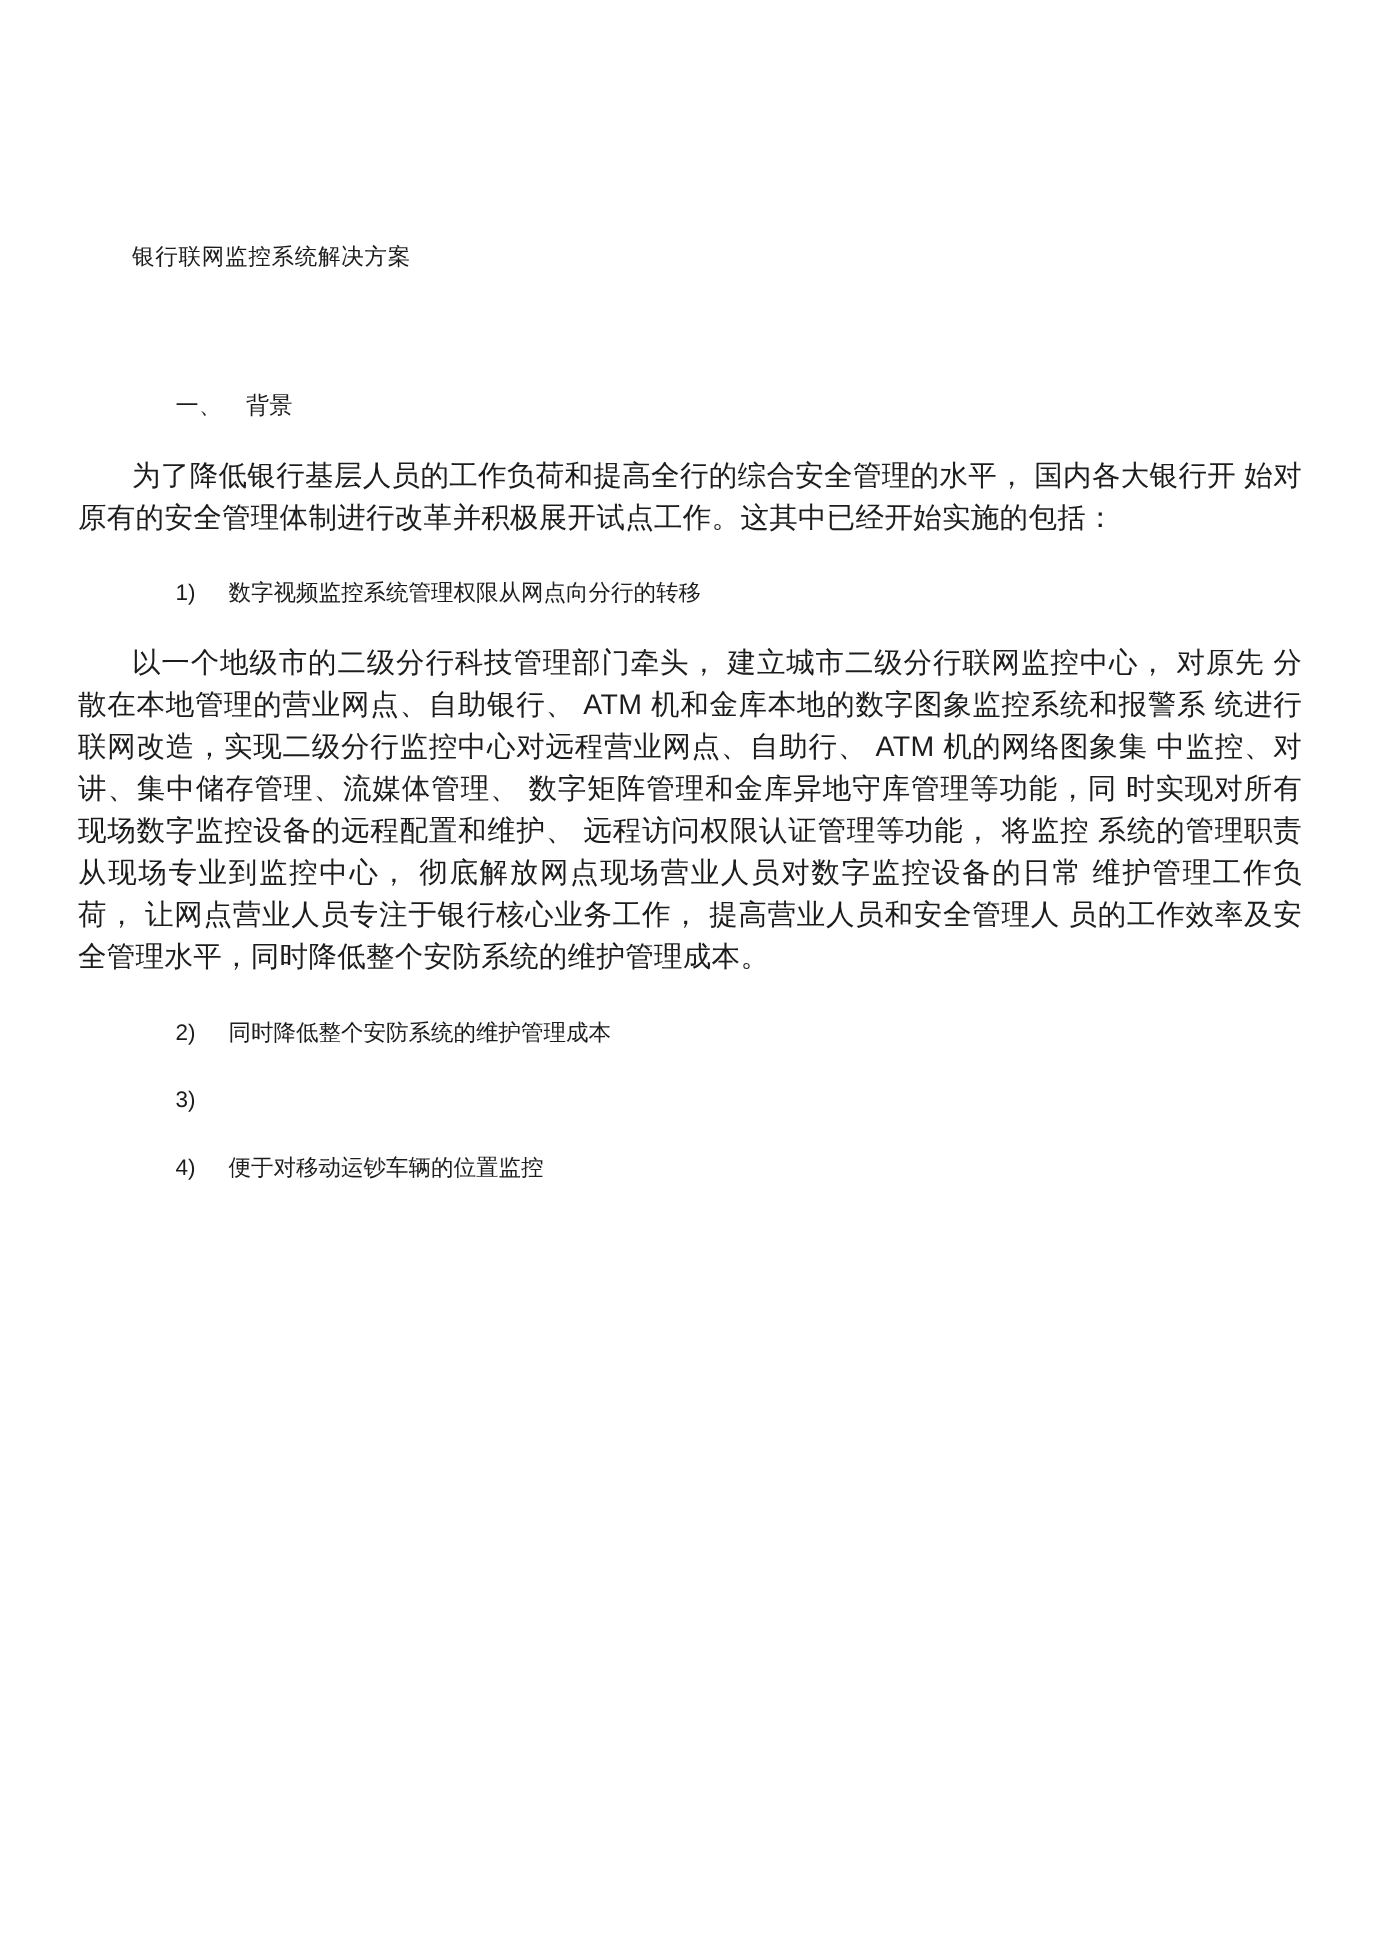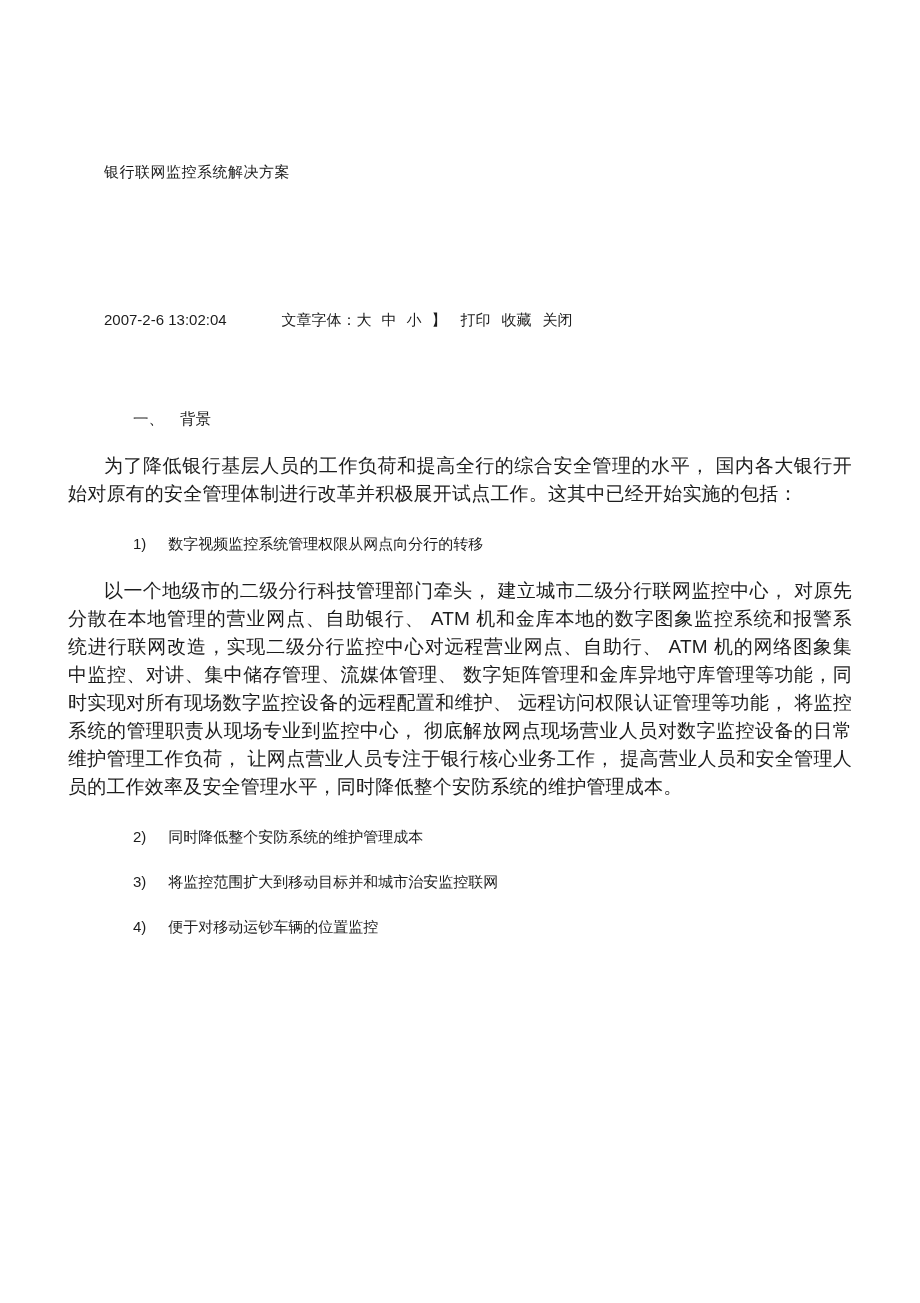--- a/index.html
+++ b/index.html
@@ -8,21 +8,21 @@
     background: #ffffff;
   }
   body {
     width: 920px;
     height: 1303px;
     overflow: hidden;
     font-family: "Liberation Sans", "DejaVu Sans", sans-serif;
     color: #1c1c1c;
   }
   .content {
-    padding: 0 68px;
+    padding: 0 52px;
     box-sizing: border-box;
     width: 920px;
   }
   .doc-title {
     margin: 163px 0 0 36px;
     font-size: 15px;
     font-weight: 400;
     letter-spacing: 0.5px;
     line-height: 18px;
   }
@@ -68,33 +68,20 @@
   .item-num { margin-left: 65px; }
   .item-title { margin-left: 22px; }
 </style>
 </head>
 <body>
 
 <div class="content">
 
   <div class="doc-title">银行联网监控系统解决方案</div>
 
-  <div class="meta-row">
-    <span>2007-2-6 13:02:04</span>
-    <span class="toolbar">
-      <span>文章字体：</span>
-      <span class="font-size-option">大</span>
-      <span class="font-size-option">中</span>
-      <span class="font-size-option">小</span>
-      <span class="bracket">】</span>
-      <span class="toolbar-action">打印</span>
-      <span class="toolbar-action">收藏</span>
-      <span class="toolbar-action">关闭</span>
-    </span>
-  </div>
 
   <div class="section-heading">
     <span class="sec-num">一、</span>
     <span class="sec-title">背景</span>
   </div>
 
   <p class="para">为了降低银行基层人员的工作负荷和提高全行的综合安全管理的水平， 国内各大银行开 始对原有的安全管理体制进行改革并积极展开试点工作。这其中已经开始实施的包括：</p>
 
   <div class="item-row">
     <span class="item-num">1)</span>
@@ -102,21 +89,20 @@
   </div>
   <p class="para">以一个地级市的二级分行科技管理部门牵头， 建立城市二级分行联网监控中心， 对原先 分散在本地管理的营业网点、自助银行、 ATM 机和金库本地的数字图象监控系统和报警系 统进行联网改造，实现二级分行监控中心对远程营业网点、自助行、 ATM 机的网络图象集 中监控、对讲、集中储存管理、流媒体管理、 数字矩阵管理和金库异地守库管理等功能，同 时实现对所有现场数字监控设备的远程配置和维护、 远程访问权限认证管理等功能， 将监控 系统的管理职责从现场专业到监控中心， 彻底解放网点现场营业人员对数字监控设备的日常 维护管理工作负荷， 让网点营业人员专注于银行核心业务工作， 提高营业人员和安全管理人 员的工作效率及安全管理水平，同时降低整个安防系统的维护管理成本。</p>
 
   <div class="item-row">
     <span class="item-num">2)</span>
     <span class="item-title">同时降低整个安防系统的维护管理成本</span>
   </div>
 
   <div class="item-row">
     <span class="item-num">3)</span>
-    <span class="item-title">将监控范围扩大到移动目标并和城市治安监控联网</span>
   </div>
 
   <div class="item-row">
     <span class="item-num">4)</span>
     <span class="item-title">便于对移动运钞车辆的位置监控</span>
   </div>
 
 </div>
 
 </body></html>

